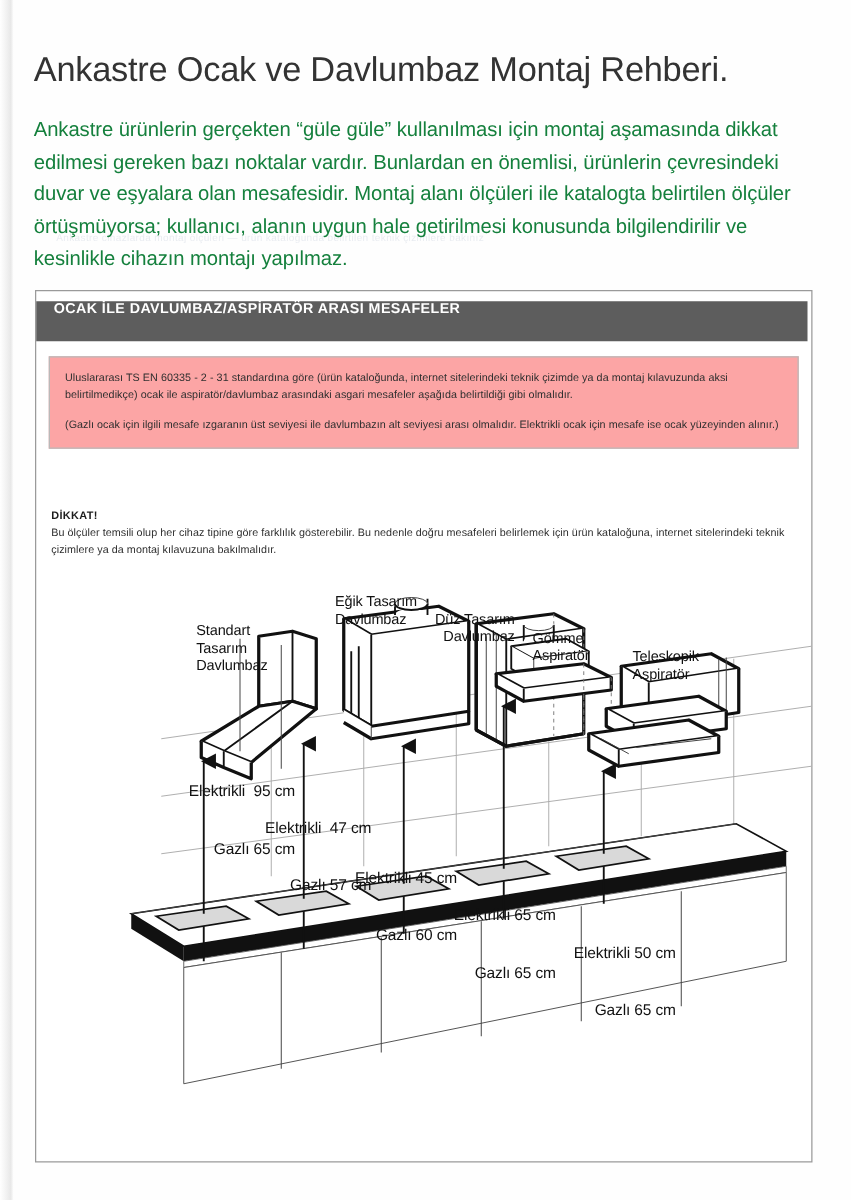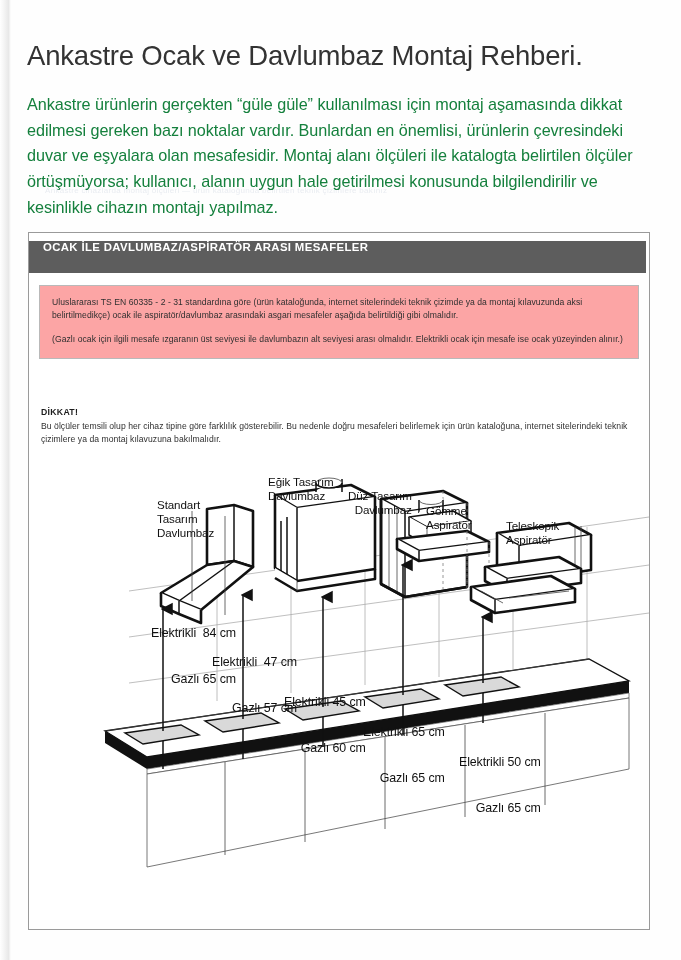--- a/index.html
+++ b/index.html
@@ -351,21 +351,21 @@
       <div class="dlabel" style="left:239px;top:6px;">Eğik Tasarım
 Davlumbaz</div>
       <div class="dlabel" style="left:319px;top:20px;text-align:right;">Düz Tasarım
 Davlumbaz</div>
       <div class="dlabel" style="left:397px;top:35px;">Gömme
 Aspiratör</div>
       <div class="dlabel" style="left:477px;top:50px;">Teleskopik
 Aspiratör</div>
 
       <div class="mlabel" style="left:122px;top:127px;">
-        <div>Elektrikli  84 cm</div>
+        <div>Elektrikli  95 cm</div>
         <div>Gazlı 65 cm</div>
       </div>
 
       <div class="mlabel" style="left:183px;top:156px;">
         <div>Elektrikli  47 cm</div>
         <div>Gazlı 57 cm</div>
       </div>
 
       <div class="mlabel" style="left:255px;top:196px;">
         <div>Elektrikli 45 cm</div>

